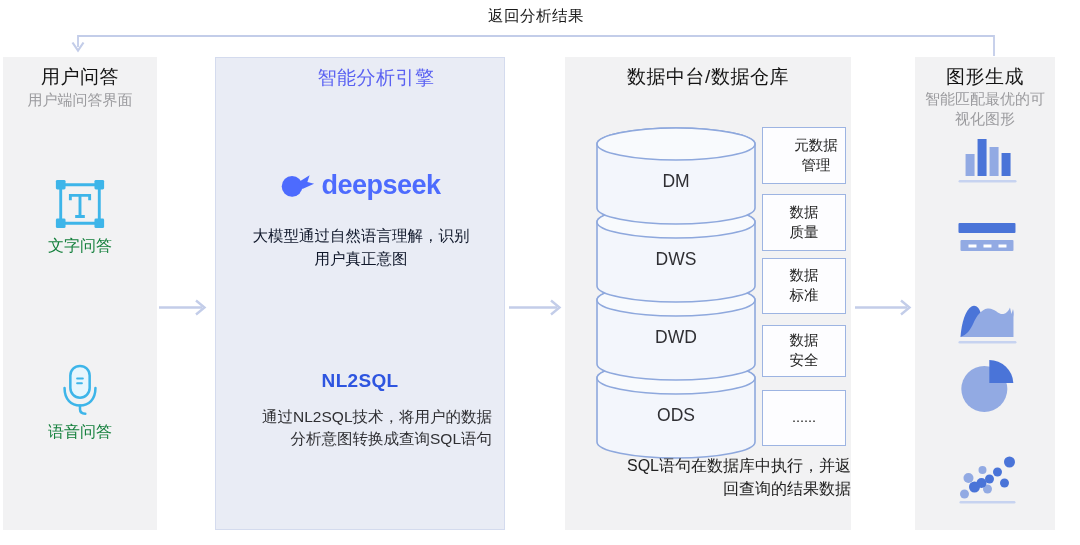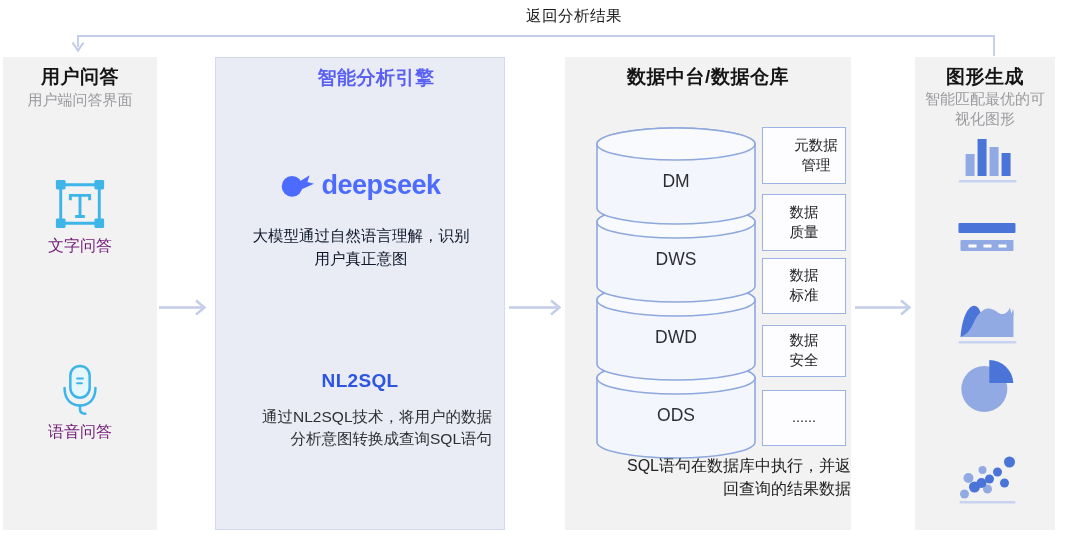--- a/index.html
+++ b/index.html
@@ -2,36 +2,36 @@
 <html><head>
 <meta charset="utf-8">
 <style>
   html,body{margin:0;padding:0;background:#ffffff;}
   .canvas{
     position:relative;width:1080px;height:545px;background:#ffffff;overflow:hidden;
     font-family:"Liberation Sans","DejaVu Sans",sans-serif;color:#141414;
   }
   .overlay{position:absolute;left:0;top:0;width:1080px;height:545px;pointer-events:none;}
   .feedback-label{
-    position:absolute;left:422px;top:6px;width:200px;text-align:right;
+    position:absolute;left:436px;top:6px;width:200px;text-align:center;
     font-size:15.5px;color:#1a1a1a;letter-spacing:.5px;
   }
   .col{position:absolute;top:57px;height:473px;background:#f2f2f3;}
   .col-engine{background:#e9ecf5;border:1px solid #d4dbee;box-sizing:border-box;}
   .col-title{
     position:absolute;left:0;right:0;top:7px;text-align:center;
-    font-size:19px;font-weight:700;color:#141414;letter-spacing:.5px;
+    font-size:19px;font-weight:400;color:#141414;letter-spacing:.5px;
   }
   .col-title.blue{color:#5a61f2;padding-left:32px;}
   .col-sub{
     position:absolute;left:0;right:0;text-align:center;color:#9b9b9e;font-size:15px;
     line-height:1.35;white-space:pre-line;
   }
   .qa-item{position:absolute;left:0;right:0;text-align:center;}
-  .qa-label{position:absolute;left:0;right:0;text-align:center;font-size:16px;color:#701a75;font-family:Liberation Mono, monospace;}
+  .qa-label{position:absolute;left:0;right:0;text-align:center;font-size:16px;color:#15803d;font-family:Liberation Mono, monospace;}
   .logo-row{position:absolute;left:0;right:0;top:112px;display:flex;align-items:center;justify-content:center;gap:6px;}
   .logo-word{font-size:27px;font-weight:700;color:#4d6bfe;letter-spacing:-0.5px;}
   .engine-desc{
     position:absolute;left:14px;width:262px;top:166px;text-align:center;
     font-size:15.5px;line-height:1.5;color:#0f172a;white-space:pre-line;
   }
   .nl2sql-title{
     position:absolute;left:0;right:0;top:312px;text-align:center;
     font-size:19px;font-weight:700;color:#2e55e0;letter-spacing:.3px;
   }

